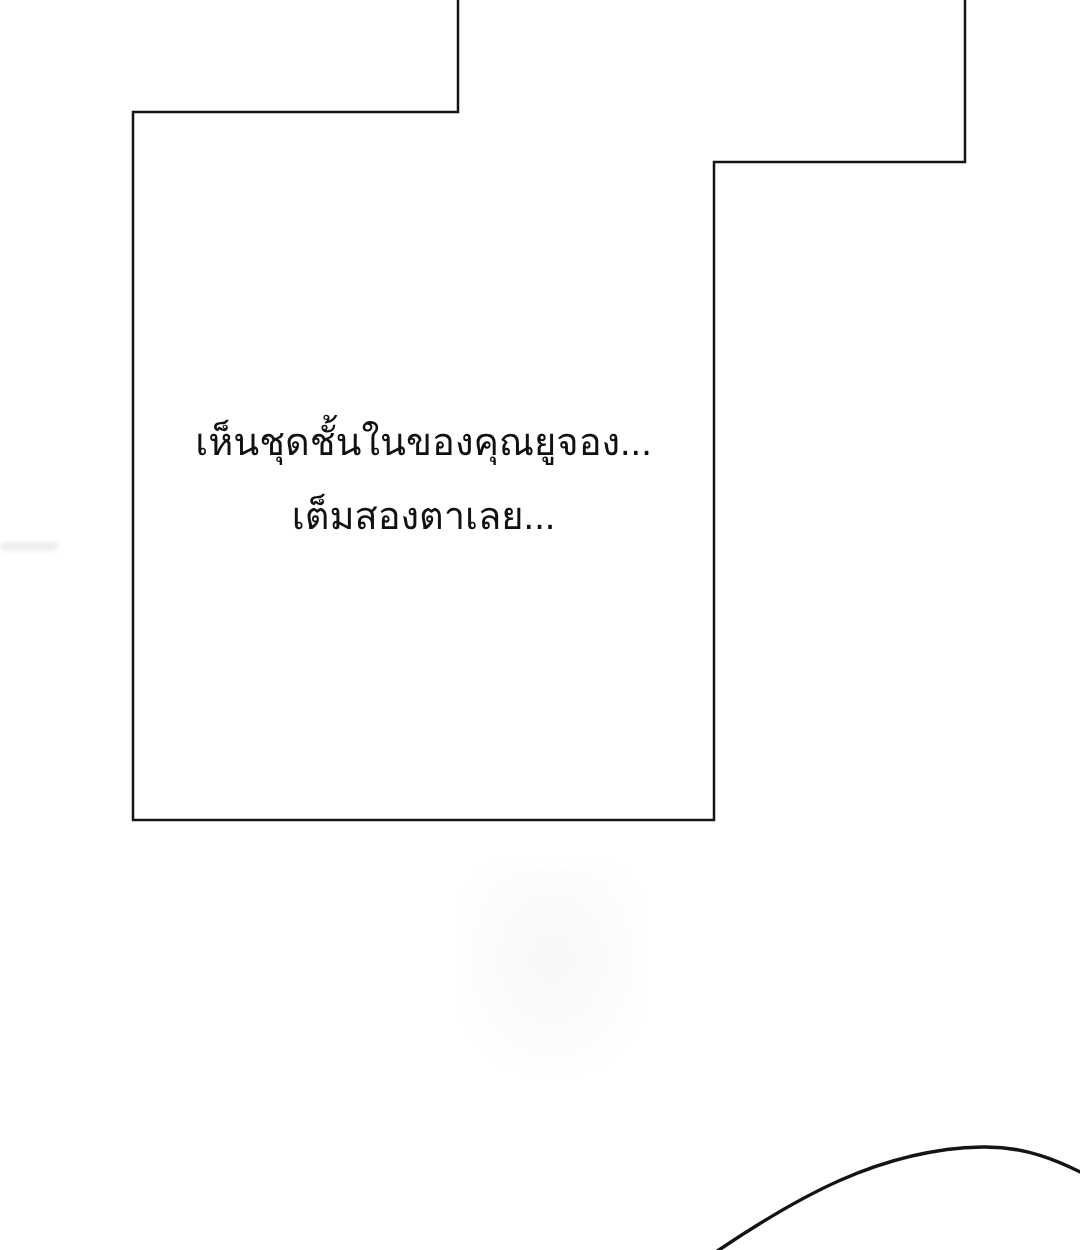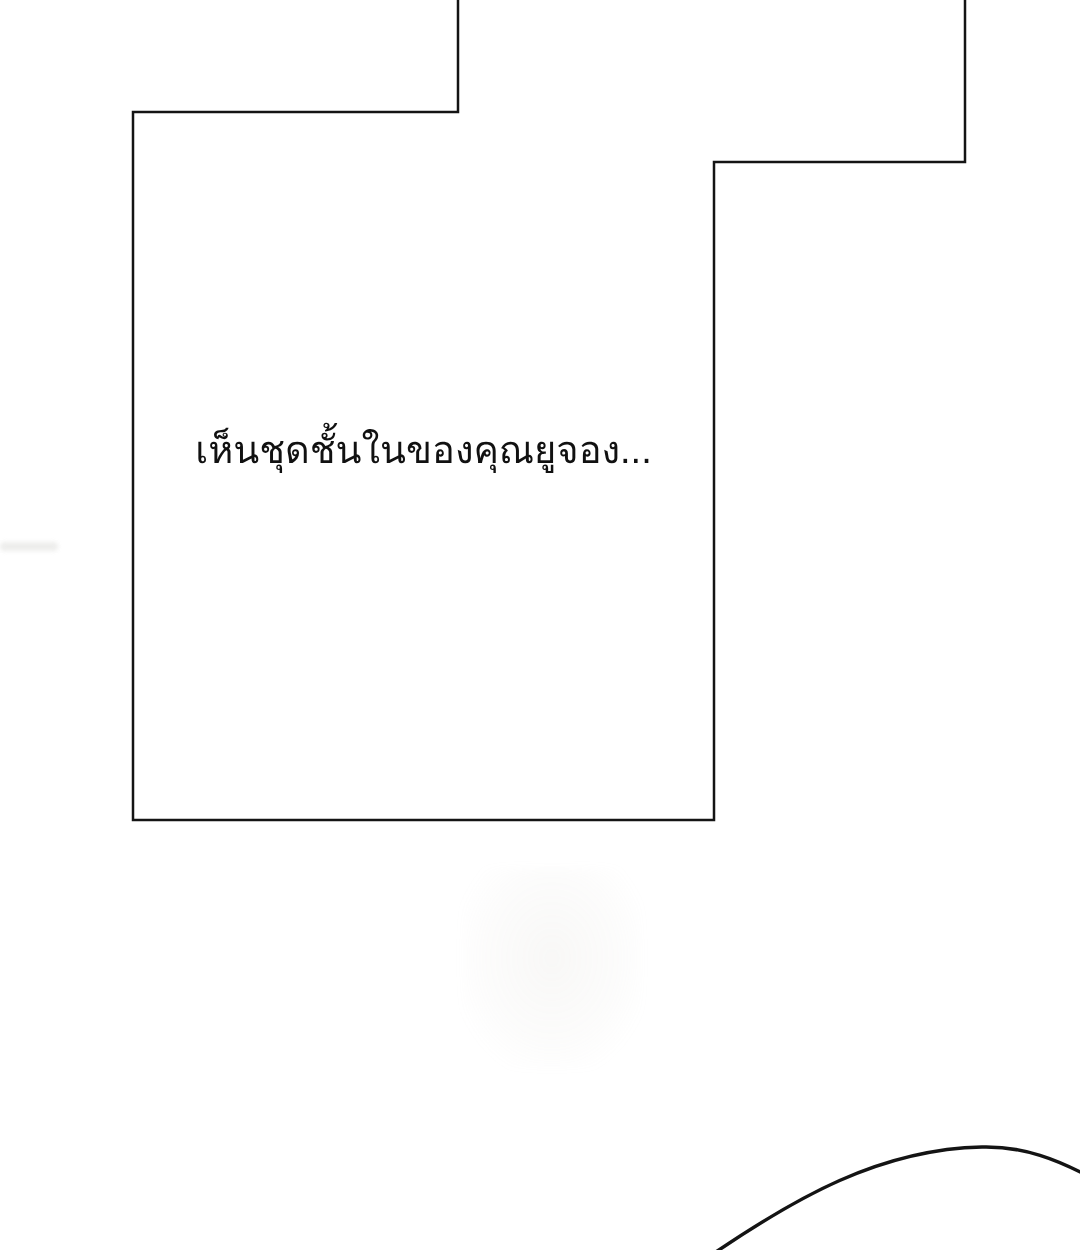--- a/index.html
+++ b/index.html
@@ -29,21 +29,21 @@
     top: 401px;
     width: 581px;
     text-align: center;
     color: #111111;
     font-size: 38px;
     line-height: 66px;
     font-weight: 400;
     letter-spacing: 0px;
   }
   .narration-text p {
-    margin: 16px;
+    margin: 8px;
     padding: 0;
   }
   .faint-smudge {
     position: absolute;
     left: 0px;
     top: 542px;
     width: 58px;
     height: 9px;
     background: #e9e9e7;
     border-radius: 4px;
@@ -68,19 +68,20 @@
 
 <div class="comic-page">
 
   <svg class="artwork-svg" viewBox="0 0 1080 1250" xmlns="http://www.w3.org/2000/svg">
     <polyline fill="none" stroke-linejoin="miter" stroke-linecap="butt" points="458,-4 458,112 133,112 133,820 714,820 714,162 965,162 965,-4" stroke="#141414" stroke-width="2.5"></polyline>
     <path fill="none" stroke-linecap="round" d="M 710 1256 C 795 1198 880 1149 982 1147 C 1024 1146 1058 1160 1092 1178" stroke="#141414" stroke-width="3.5"></path>
   </svg>
 
   <div class="narration-text">
     <p>เห็นชุดชั้นในของคุณยูจอง...</p>
+    <p>เต็มสองตาเลย...</p>
   </div>
 
   <div class="faint-smudge"></div>
 
   <div class="faint-watermark-blob"></div>
 
 </div>
 
 </body></html>

